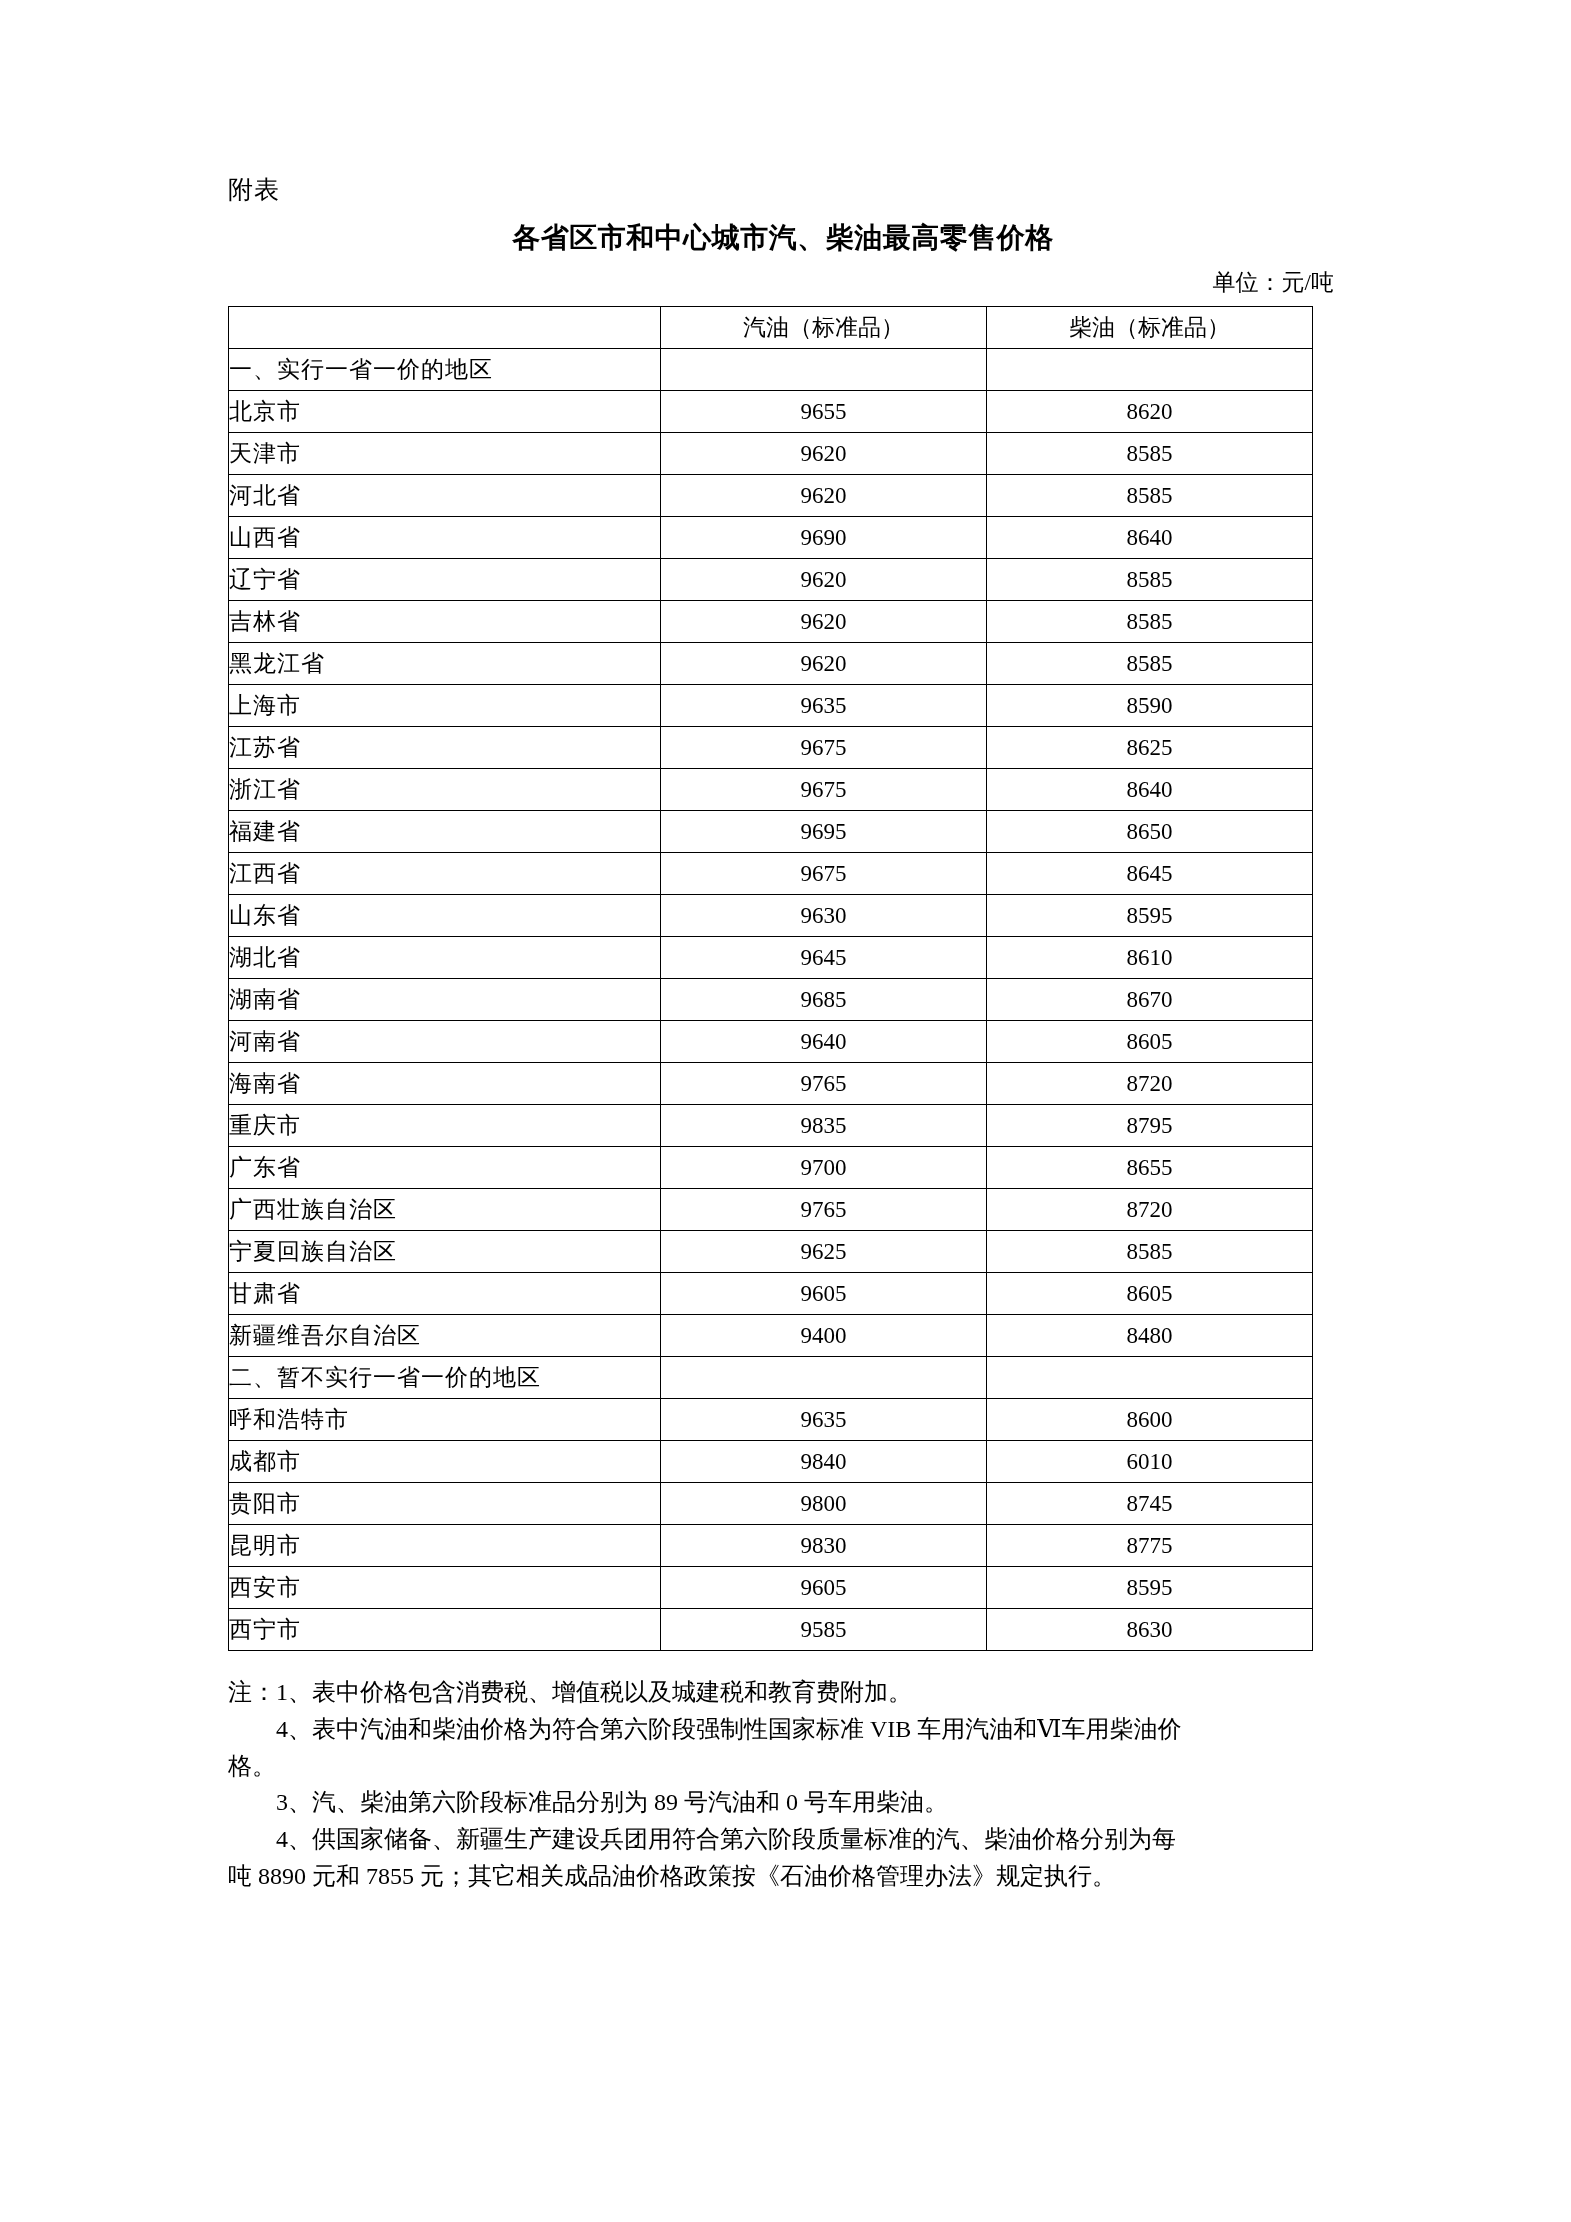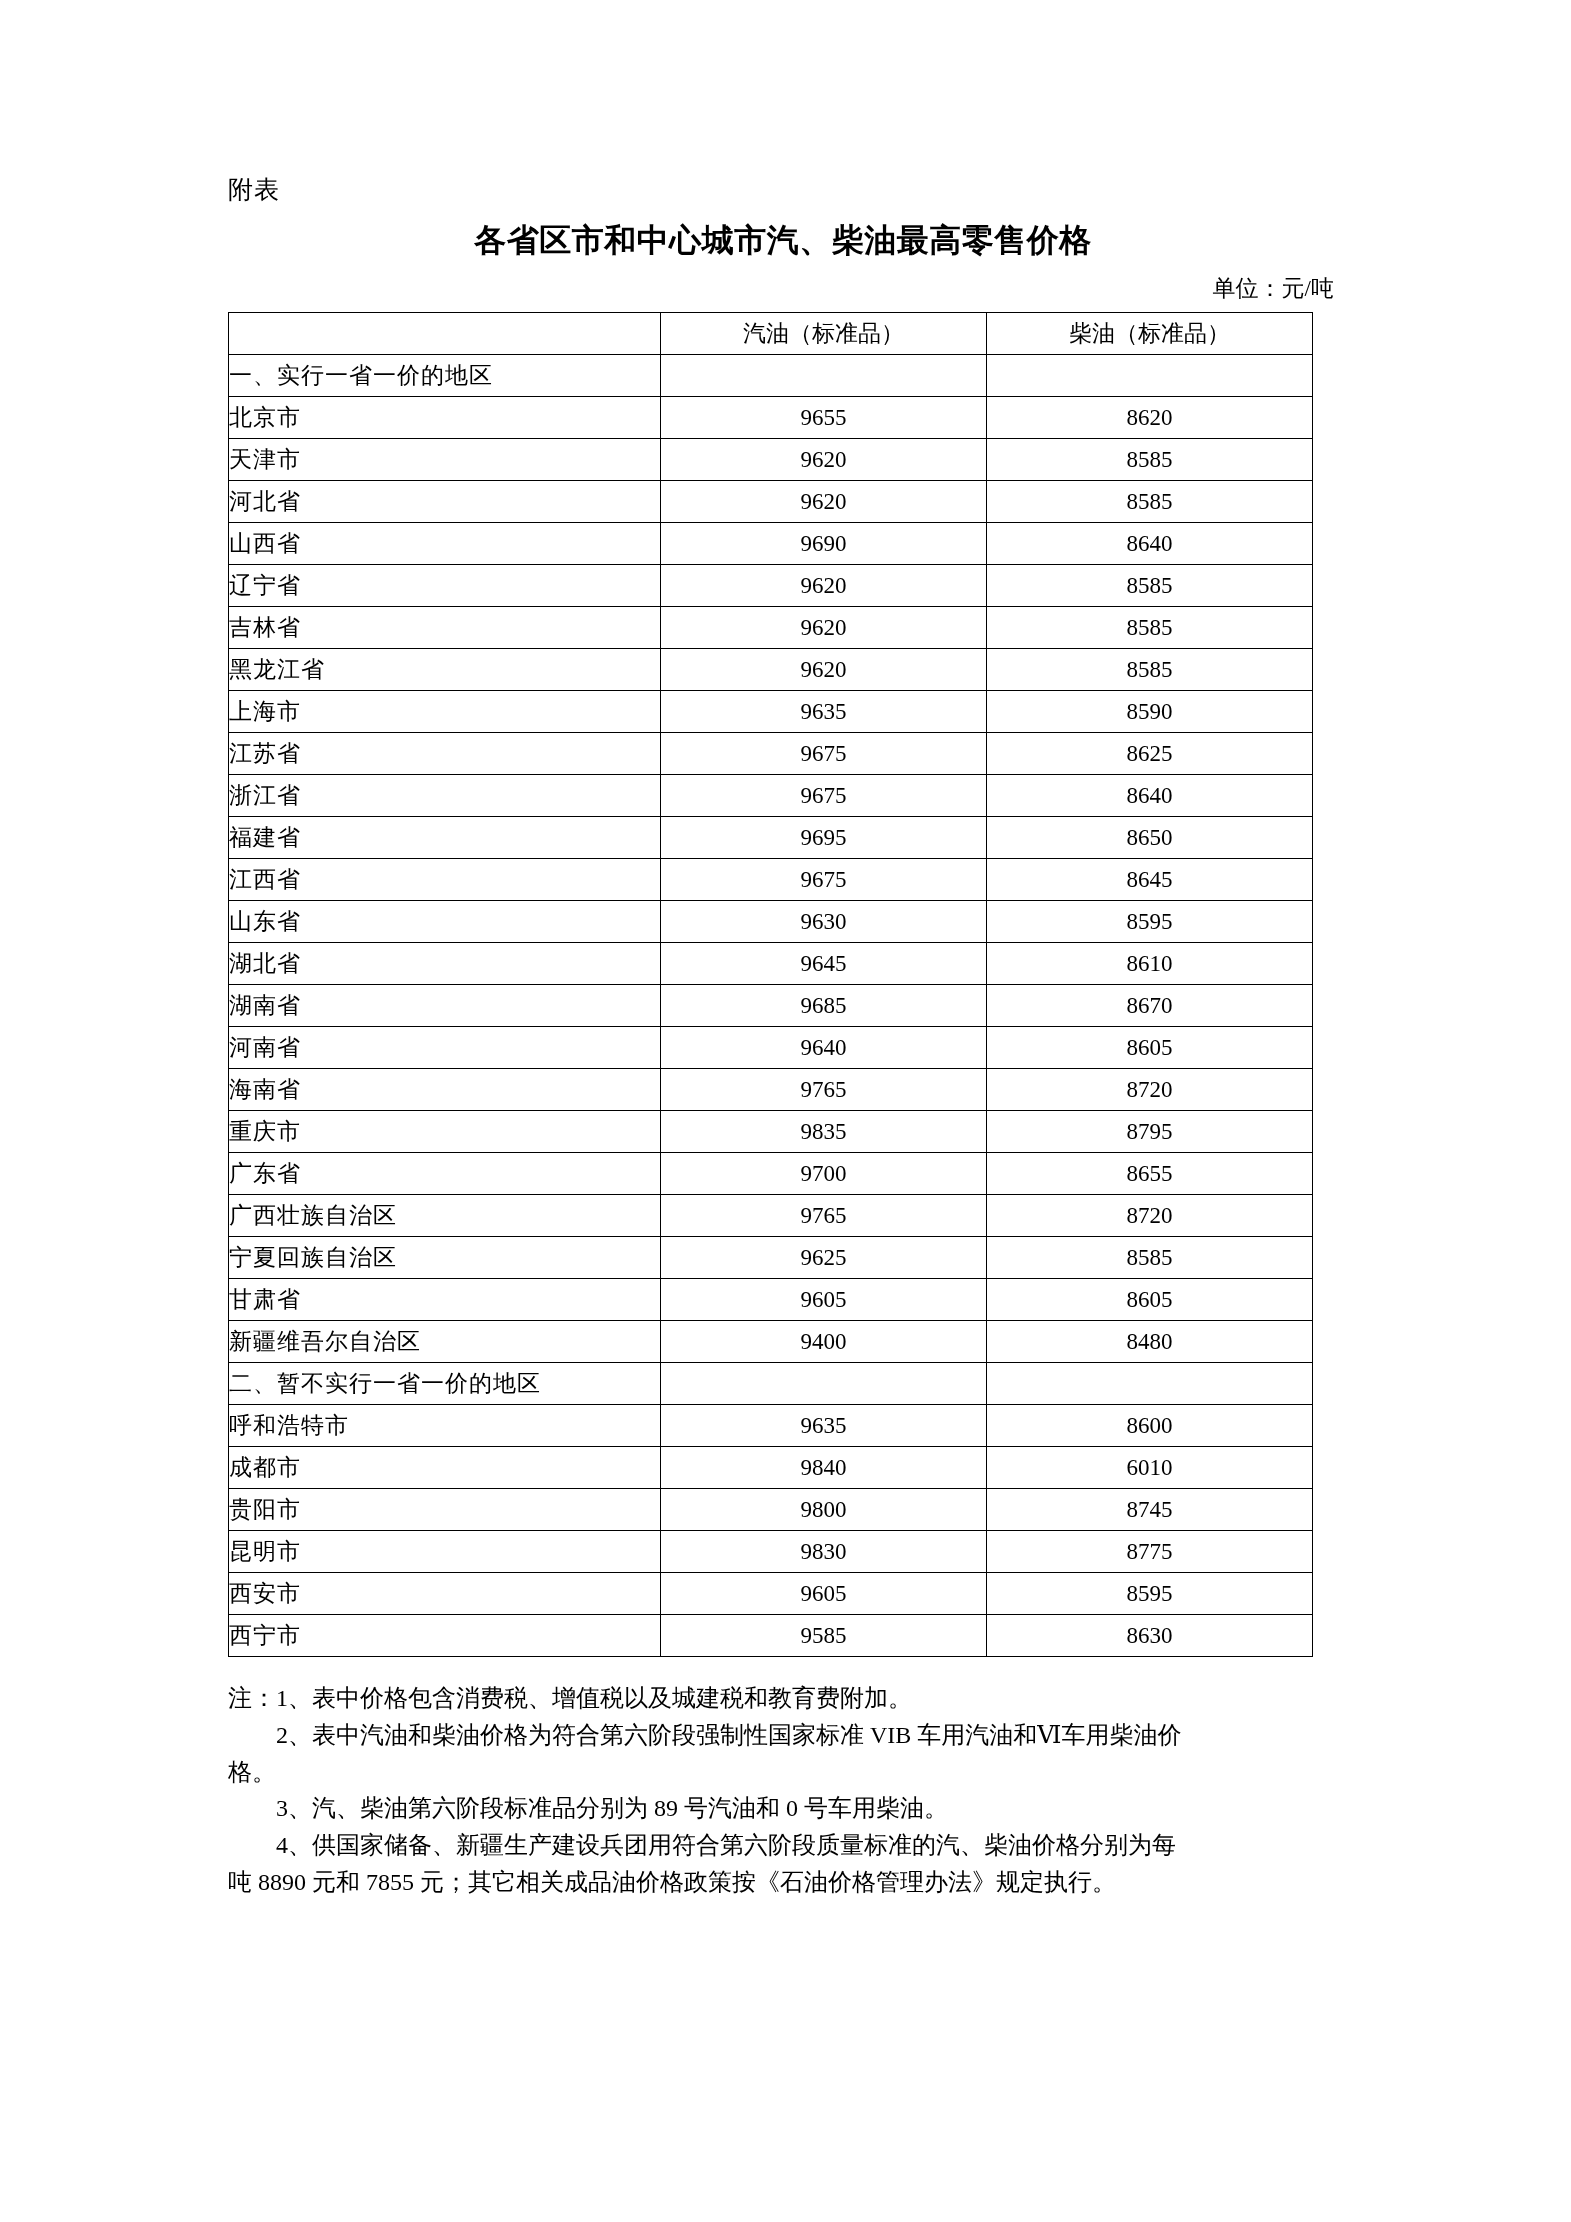--- a/index.html
+++ b/index.html
@@ -28,21 +28,21 @@
     width: 1110px;
   }
   .label-fubiao {
     font-size: 25px;
     line-height: 1.2;
     margin-bottom: 14px;
     letter-spacing: 1px;
   }
   .doc-title {
     text-align: center;
-    font-size: 32px;
+    font-size: 28px;
     font-weight: bold;
     letter-spacing: 0.5px;
     margin: 0 0 10px 0;
   }
   .unit-line {
     text-align: right;
     font-size: 23px;
     padding-right: 4px;
     margin-bottom: 8px;
   }
@@ -277,21 +277,21 @@
         <tr>
           <td class="region">西宁市</td>
           <td class="num">9585</td>
           <td class="num">8630</td>
         </tr>
       </tbody>
     </table>
 
     <div class="notes">
       <p class="hang">注：1、表中价格包含消费税、增值税以及城建税和教育费附加。</p>
-      <p class="indent">2、表中汽油和柴油价格为符合第六阶段强制性国家标准 VIB 车用汽油和Ⅵ车用柴油价</p>
+      <p class="indent">4、表中汽油和柴油价格为符合第六阶段强制性国家标准 VIB 车用汽油和Ⅵ车用柴油价</p>
       <p class="hang">格。</p>
       <p class="indent">3、汽、柴油第六阶段标准品分别为 89 号汽油和 0 号车用柴油。</p>
       <p class="indent">4、供国家储备、新疆生产建设兵团用符合第六阶段质量标准的汽、柴油价格分别为每</p>
       <p class="hang">吨 8890 元和 7855 元；其它相关成品油价格政策按《石油价格管理办法》规定执行。</p>
     </div>
 
   </div>
 </div>
 
 </body></html>

